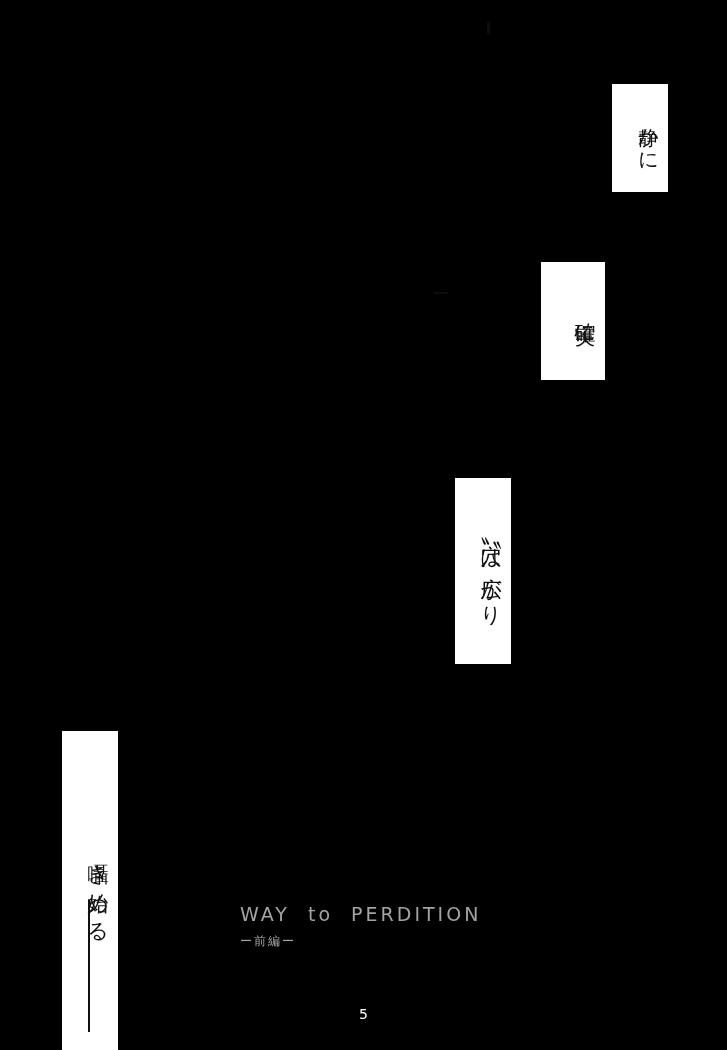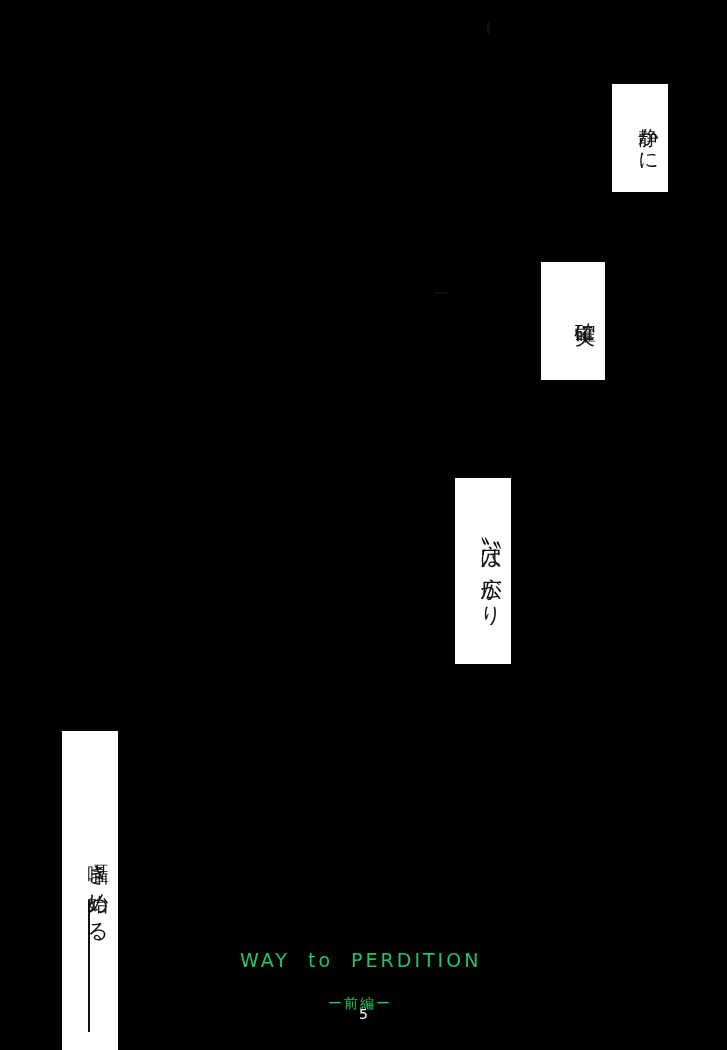--- a/index.html
+++ b/index.html
@@ -82,36 +82,36 @@
     top: 900px;
     width: 2px;
     height: 132px;
     background: #111111;
   }
 
   
   .title-block {
     position: absolute;
     left: 240px;
-    top: 949px;
+    top: 903px;
     width: 240px;
-    text-align: center;
-    color: #22c55e;
+    text-align: left;
+    color: #a3a3a3;
   }
   .title-main {
     font-family: "DejaVu Sans", sans-serif;
     font-size: 19px;
     letter-spacing: 3px;
     white-space: pre;
   }
   .title-sub {
     font-family: "DejaVu Sans", sans-serif;
-    font-size: 14px;
+    font-size: 12px;
     letter-spacing: 2px;
-    margin-top: 24px;
+    margin-top: 8px;
   }
 
   .page-number {
     position: absolute;
     left: 0;
     right: 0;
     top: 1006px;
     text-align: center;
     color: #ffffff;
     font-family: "DejaVu Sans", sans-serif;

